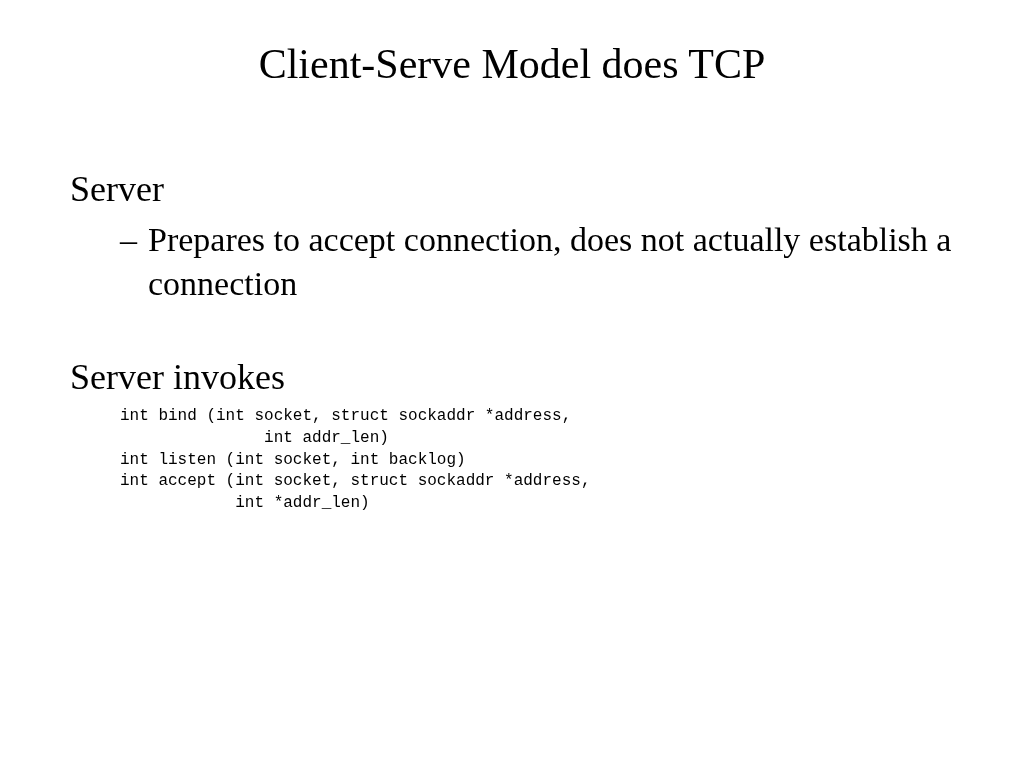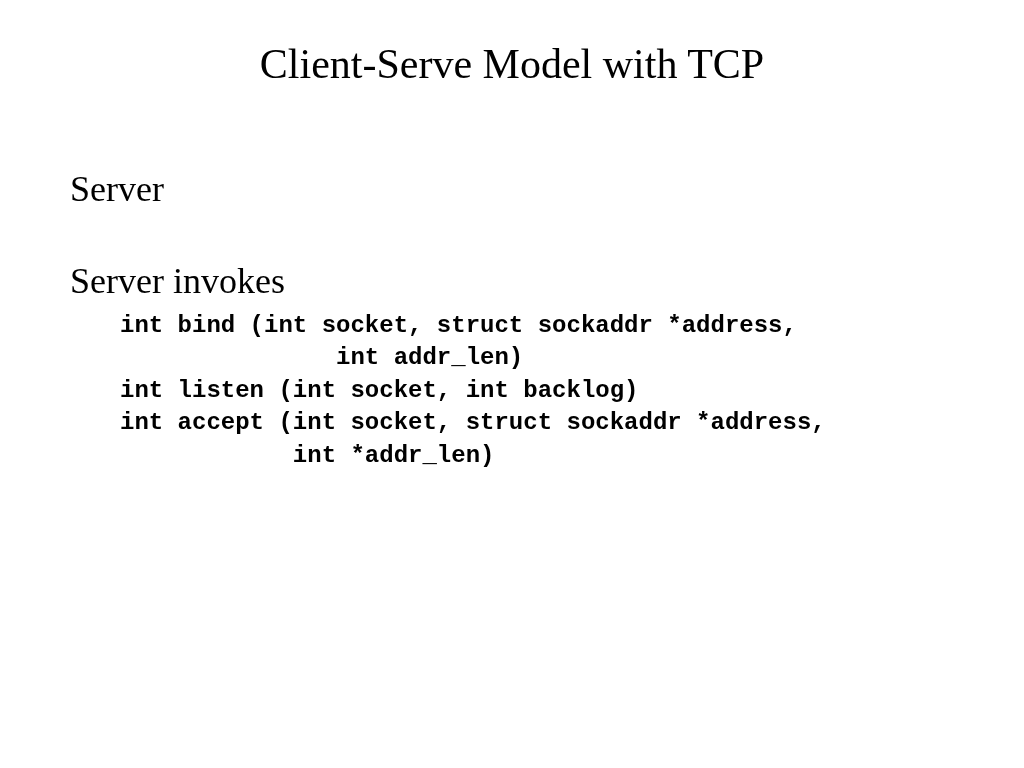--- a/index.html
+++ b/index.html
@@ -47,34 +47,34 @@
       left: 0;
       top: 0;
     }
     .heading2 {
       font-size: 36px;
       font-weight: normal;
       margin-bottom: 8px;
     }
     .code-block {
       font-family: 'Courier New', Courier, monospace;
-      font-size: 24px;
+      font-size: 16px;
       line-height: 1.35;
       white-space: pre;
       padding-left: 50px;
-      font-weight: bold;
     }
   </style>
 </head>
 <body>
 
-<h1 class="slide-title">Client-Serve Model with TCP</h1>
+<h1 class="slide-title">Client-Serve Model does TCP</h1>
 
 <div class="heading">Server</div>
 <ul class="bullet-list">
+  <li>Prepares to accept connection, does not actually establish a connection</li>
 </ul>
 
 <div class="heading2">Server invokes</div>
 <div class="code-block">int bind (int socket, struct sockaddr *address,
                int addr_len)
 int listen (int socket, int backlog)
 int accept (int socket, struct sockaddr *address,
             int *addr_len)</div>
 
 </body></html>

